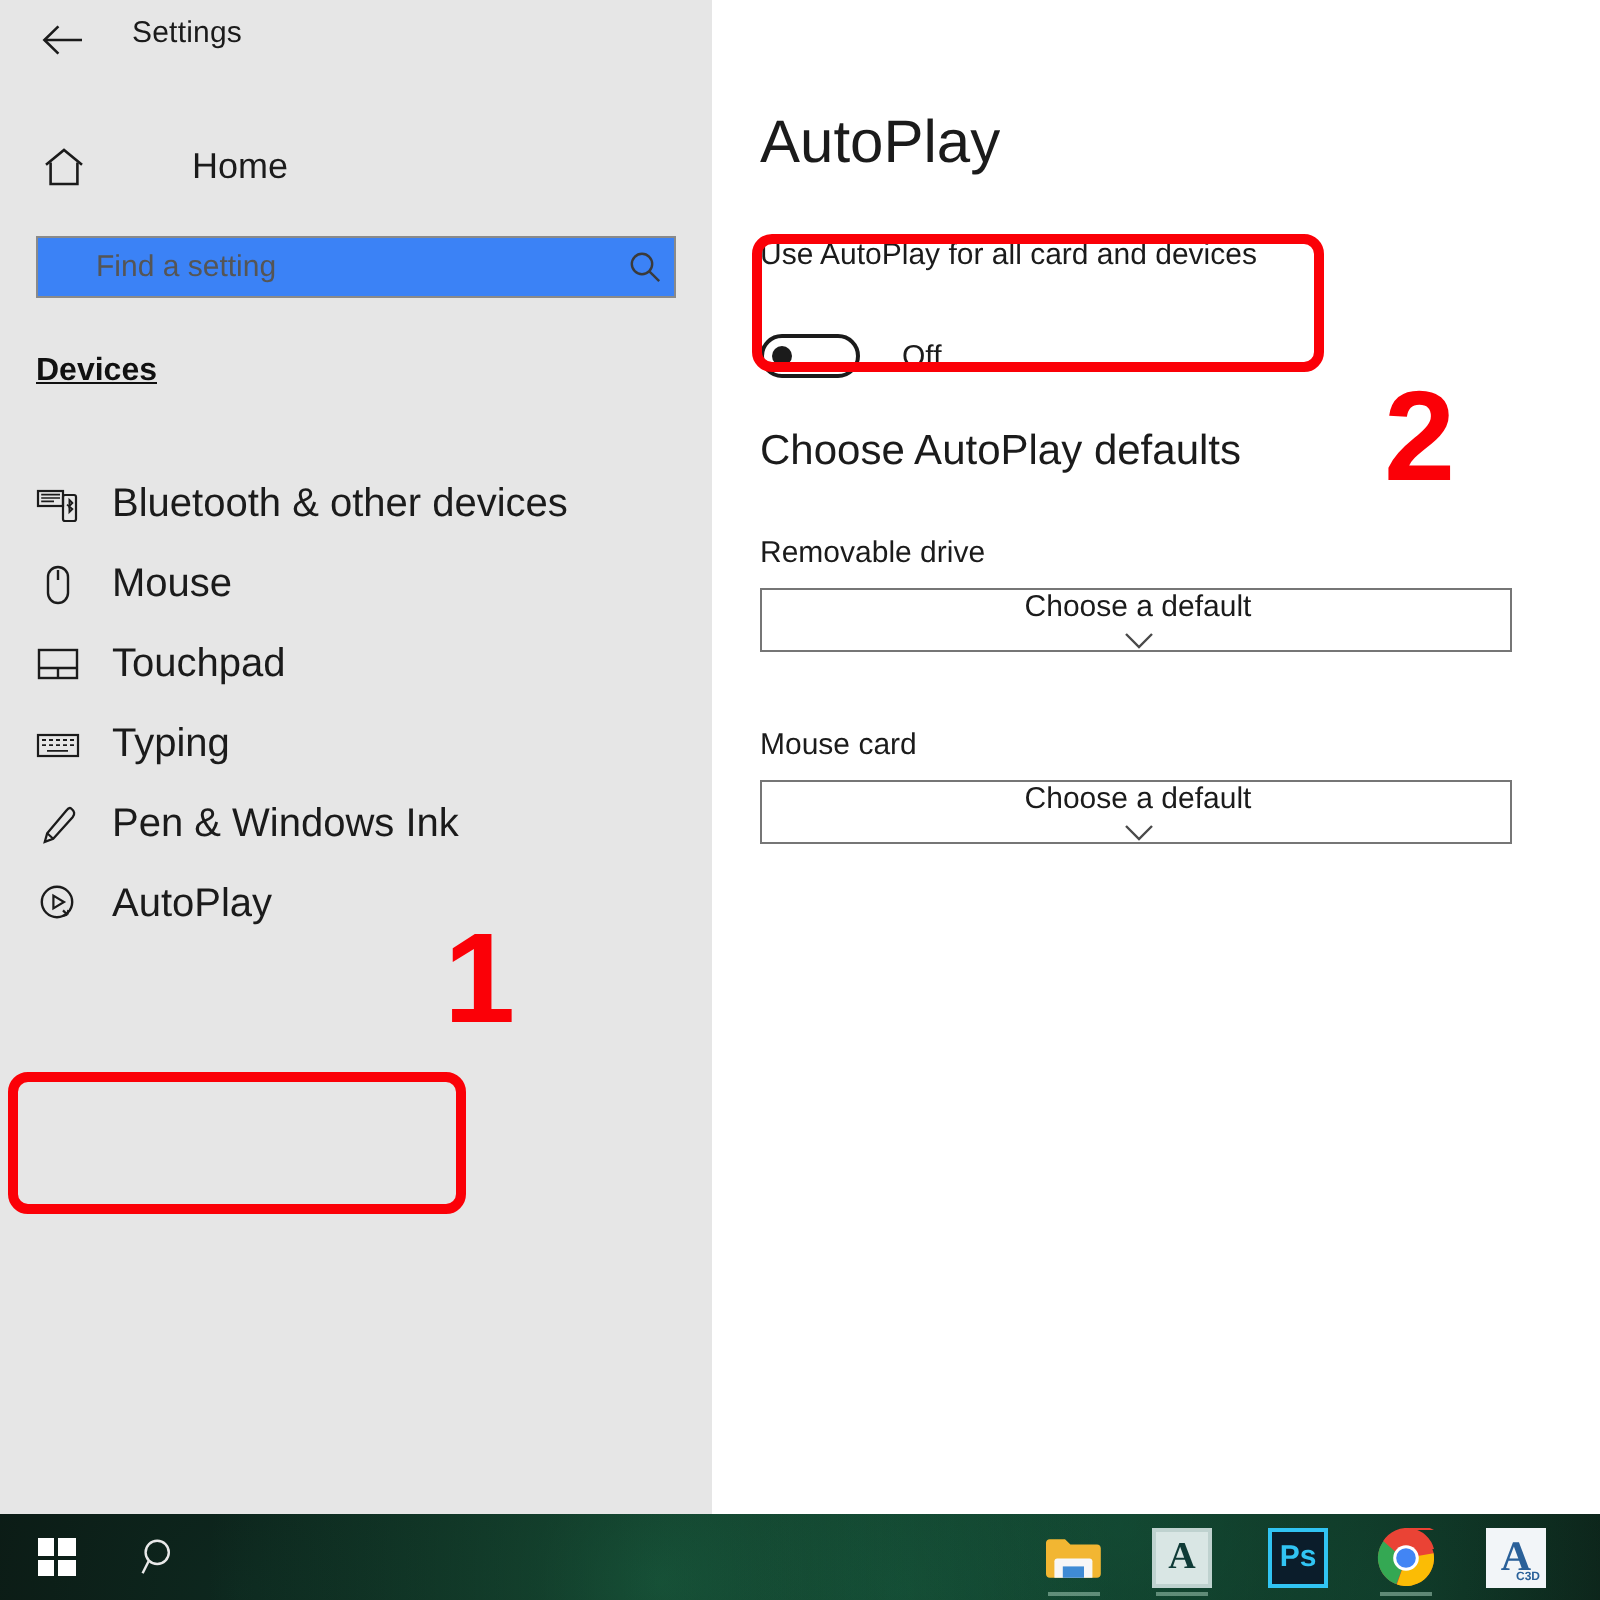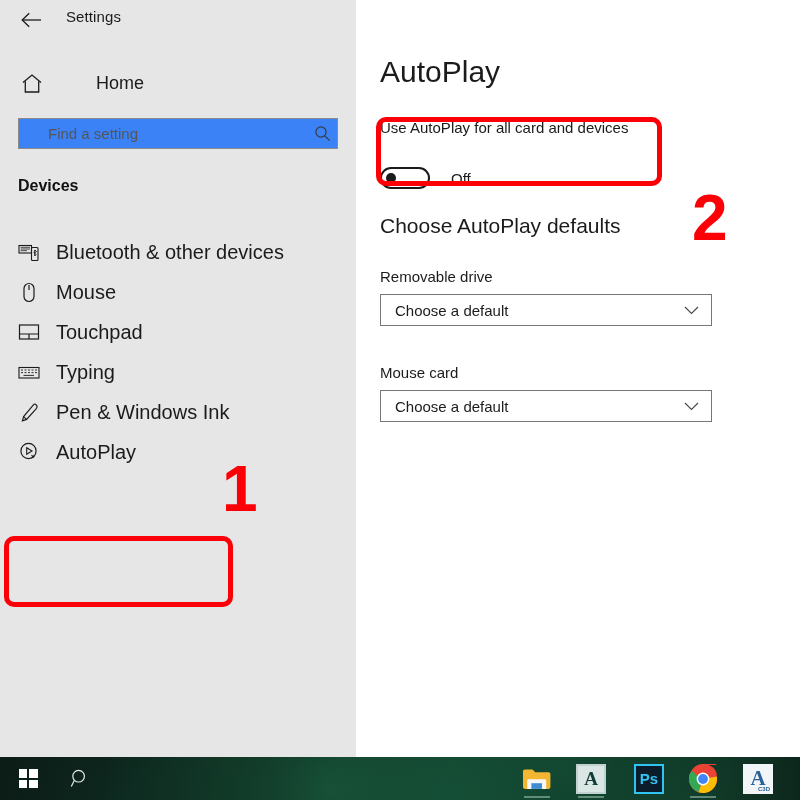--- a/index.html
+++ b/index.html
@@ -123,20 +123,21 @@
     color: #3a3a3a;
   }
 
   .section-header {
     position: absolute;
     left: 18px;
     top: 177px;
     font-size: 16px;
     font-weight: bold;
     color: #111;
+    text-decoration: underline;
   }
 
   .nav-list {
     position: absolute;
     left: 0;
     top: 232px;
     width: 356px;
   }
   .nav-item {
     position: relative;
@@ -227,29 +228,30 @@
 
   .field-group { position: absolute; left: 24px; width: 376px; }
   .field-group.g1 { top: 268px; }
   .field-group.g2 { top: 364px; }
   .field-label {
     font-size: 15px;
     color: #1b1b1b;
     margin-bottom: 9px;
   }
   .combo {
-    width: 332px;
+    width: 376px;
     height: 32px;
     border: 1px solid #767676;
     background: #ffffff;
     box-sizing: border-box;
     display: flex;
     align-items: center;
     justify-content: space-between;
     padding: 0 12px 0 14px;
+    flex-direction: column;
   }
   .combo-value {
     font-size: 15px;
     color: #1b1b1b;
   }
   .chevron {
     color: #4a4a4a;
     display: flex;
     align-items: center;
   }

